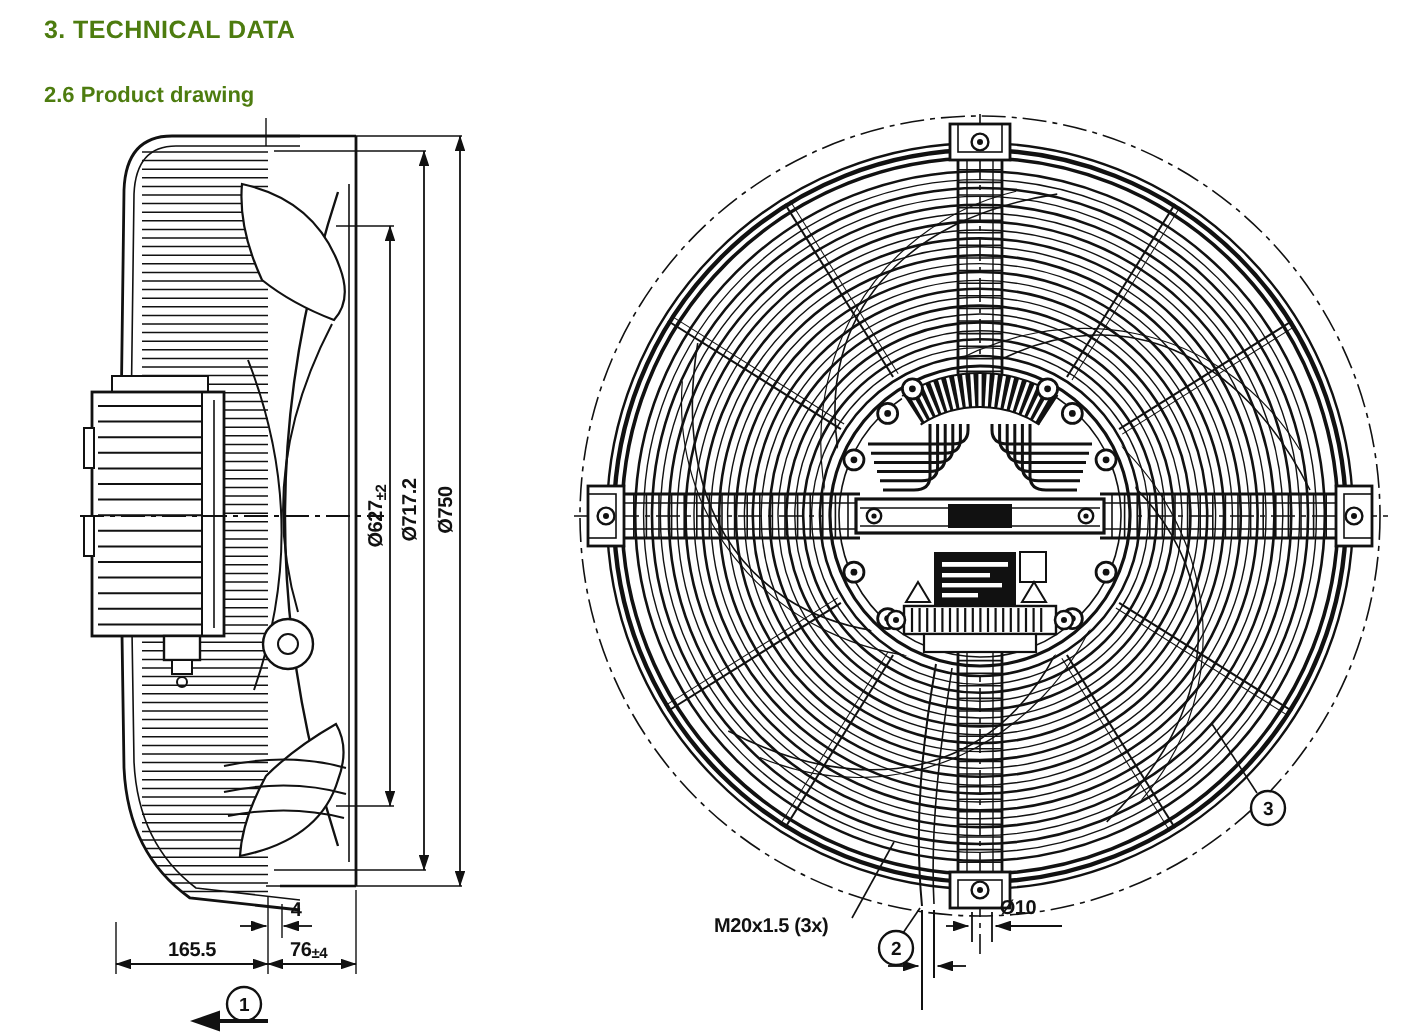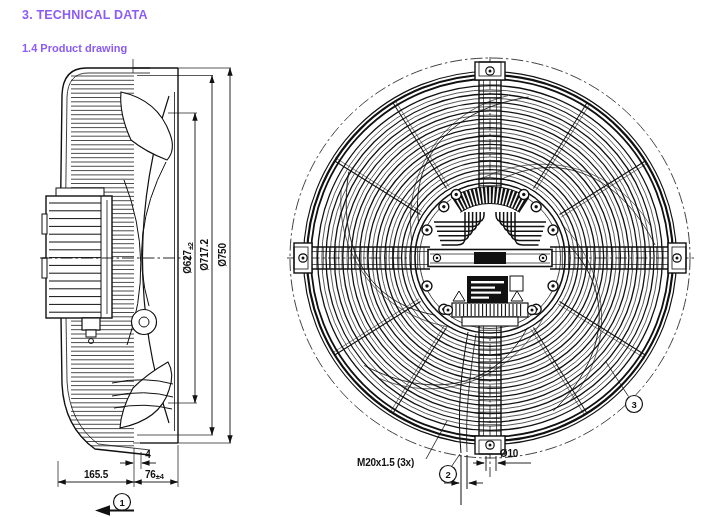--- a/index.html
+++ b/index.html
@@ -1,36 +1,36 @@
 <!DOCTYPE html>
 <html><head>
 <meta charset="utf-8">
 <style>
   html,body{margin:0;padding:0;background:#fff;}
   .page{position:relative;width:709px;height:517px;background:#fff;overflow:hidden;
-        font-family:"Liberation Sans",sans-serif;color:#8b5cf6;}
+        font-family:"Liberation Sans",sans-serif;color:#4d7c0f;}
   .sec-title{position:absolute;left:22px;top:8px;font-size:12.5px;font-weight:bold;letter-spacing:.2px;}
   .sub-title{position:absolute;left:22px;top:42px;font-size:11px;font-weight:bold;}
   svg{position:absolute;left:0;top:0;}
   svg .s{stroke:#111;fill:none;}
   svg .fw{stroke:#111;fill:#fff;}
   svg .fb{fill:#111;stroke:none;}
   svg .w{fill:#fff;stroke:none;}
   svg .wb{fill:#fff;stroke:none;}
   svg .wl{stroke:#fff;fill:none;}
   svg .cl{stroke-dasharray:12 3 2.5 3;}
   svg text{fill:#111;stroke:none;font-family:"Liberation Sans",sans-serif;font-weight:bold;letter-spacing:-0.2px;}
   .d10{font-size:10px;} .d95{font-size:9.5px;}
 </style>
 </head>
 <body>
 
 <div class="page">
   <div class="sec-title">3. TECHNICAL DATA</div>
-  <div class="sub-title">1.4 Product drawing</div>
+  <div class="sub-title">2.6 Product drawing</div>
 
   <svg width="709" height="517" viewBox="0 0 709 517">
     <defs>
       <marker id="arr" markerWidth="9" markerHeight="6" refX="8.6" refY="3" orient="auto-start-reverse">
         <path d="M0,0 L9,3 L0,6 Z" fill="#111"></path>
       </marker>
       <clipPath id="guardClip">
         <path d="M 150,68 L 86,68 Q 63,68 62,95 L 60,250 L 62,384 Q 64,427 95,449 L 150,455 Z"></path>
       </clipPath>
     </defs>

